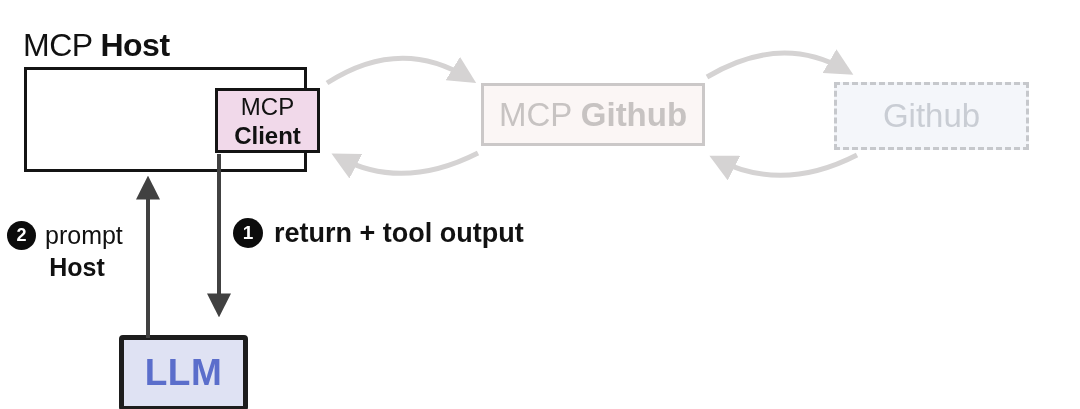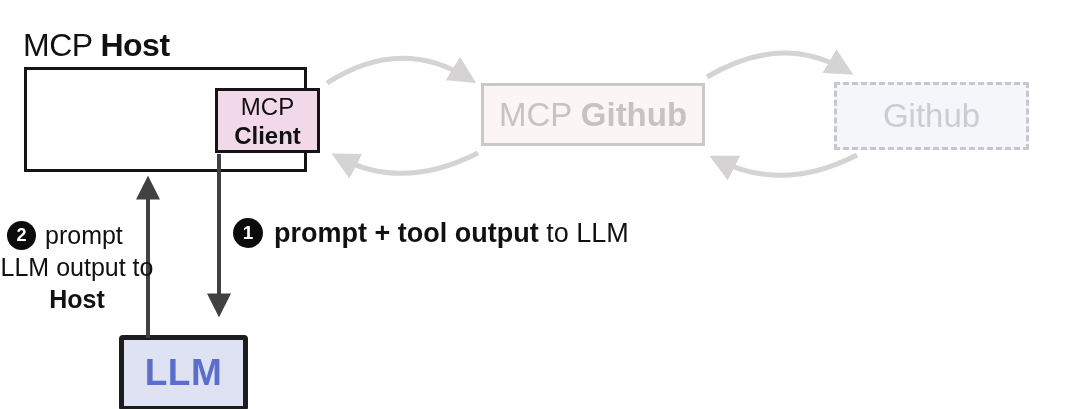--- a/index.html
+++ b/index.html
@@ -117,25 +117,24 @@
     </defs>
     <path class="arc" d="M327,83 Q400,36 468,78" marker-end="url(#mk-gray)"></path>
     <path class="arc" d="M478,153 Q403,191 340,158" marker-end="url(#mk-gray)"></path>
     <path class="arc" d="M707,77 Q781,33 845,70" marker-end="url(#mk-gray)"></path>
     <path class="arc" d="M857,155 Q783,193 718,160" marker-end="url(#mk-gray)"></path>
     <path class="dark" d="M148,338 L148,184" marker-end="url(#mk-dark)"></path>
     <path class="dark" d="M219,154 L219,309" marker-end="url(#mk-dark)"></path>
   </svg>
 
   <div class="step1">
-    <span class="badge">1</span><span class="b">prompt + tool output</span><span> to LLM</span>
+    <span class="badge">1</span><span class="b">return + tool output</span>
   </div>
 
   <div class="step2">
     <div class="l1">
       <span class="badge">2</span>
       <span>prompt</span>
     </div>
-    <div>LLM output to</div>
     <div class="b">Host</div>
   </div>
 
 </div>
 
 </body></html>

